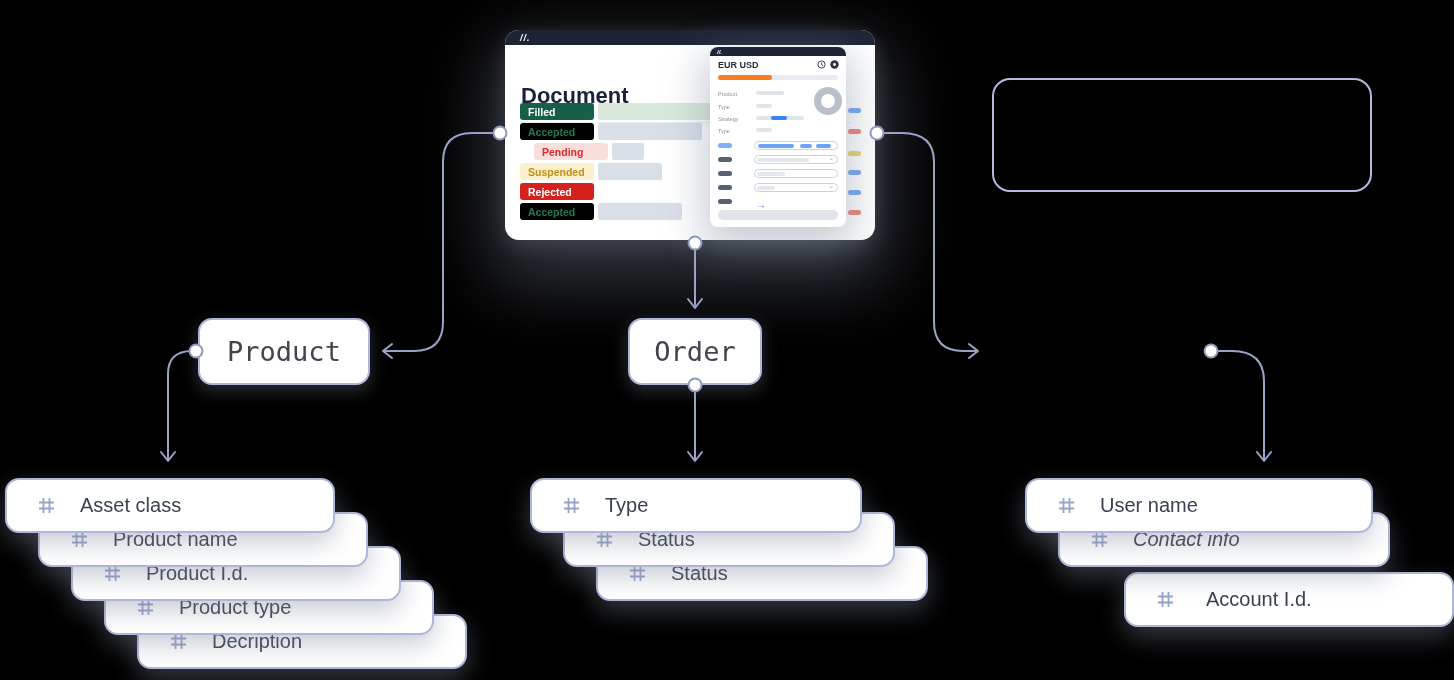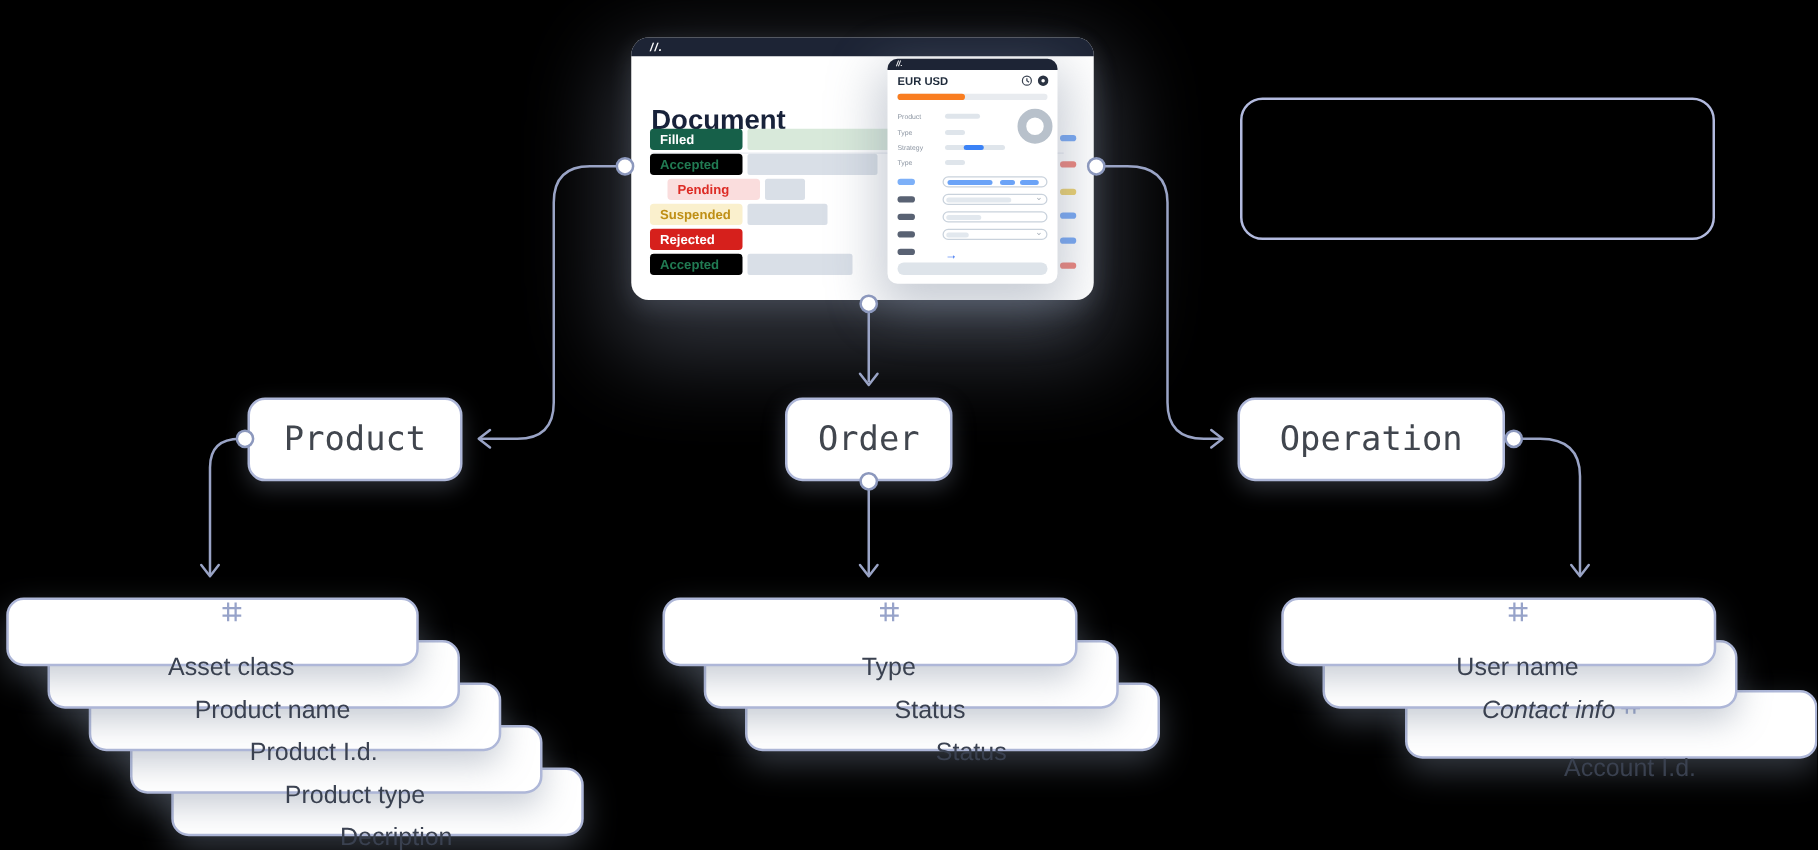--- a/index.html
+++ b/index.html
@@ -63,21 +63,21 @@
         font-family:"DejaVu Sans Mono",monospace;font-size:27px;color:#41464e;z-index:2;
         box-shadow:0 6px 18px rgba(125,135,155,.35);}
   .node-product{left:198px;width:172px;}
   .node-order{left:628px;width:134px;}
   .node-operation{left:990px;width:214px;}
 
   
   .fcard{position:absolute;width:330px;height:55px;background:#fff;border:2px solid #aeb7d8;
          border-radius:14px;box-sizing:border-box;display:flex;align-items:center;gap:24px;
          padding-left:30px;font-size:20px;color:#3a4150;
-         box-shadow:0 10px 26px rgba(125,135,155,.42);flex-direction:column;}
+         box-shadow:0 10px 26px rgba(125,135,155,.42);}
   .hash-icon{flex:0 0 auto;display:flex;}
 
   
   .wires{position:absolute;left:0;top:0;z-index:5;pointer-events:none;}
   .wires [data-interactable="true"]{pointer-events:auto;}
 </style>
 </head>
 <body>
 
 <div id="canvas" data-interactable="false">
@@ -187,23 +187,20 @@
   </div>
 
   <div class="empty-rect" data-interactable="false"></div>
 
   <div class="node node-product" data-interactable="true">
     <span data-interactable="false">Product</span>
   </div>
   <div class="node node-order" data-interactable="true">
     <span data-interactable="false">Order</span>
   </div>
-  <div class="node node-operation" data-interactable="true">
-    <span data-interactable="false">Operation</span>
-  </div>
 
   <div class="fcard" style="left:5px;top:478px;z-index:15;" data-interactable="true">
     <svg class="hash-icon" width="19" height="19" viewBox="0 0 19 19" data-interactable="false">
         <path d="M6.5 2 V17 M12.5 2 V17 M2 6.5 H17 M2 12.5 H17" stroke="#97a3c9" stroke-width="1.8" fill="none"></path>
       </svg>
     <span data-interactable="false">Asset class</span>
   </div>
   <div class="fcard" style="left:38px;top:512px;z-index:14;" data-interactable="true">
     <svg class="hash-icon" width="19" height="19" viewBox="0 0 19 19" data-interactable="false">
         <path d="M6.5 2 V17 M12.5 2 V17 M2 6.5 H17 M2 12.5 H17" stroke="#97a3c9" stroke-width="1.8" fill="none"></path>
@@ -253,21 +250,21 @@
         <path d="M6.5 2 V17 M12.5 2 V17 M2 6.5 H17 M2 12.5 H17" stroke="#97a3c9" stroke-width="1.8" fill="none"></path>
       </svg>
     <span data-interactable="false">User name</span>
   </div>
   <div class="fcard" style="left:1058px;top:512px;width:332px;z-index:14;font-style:italic;" data-interactable="true">
     <svg class="hash-icon" width="19" height="19" viewBox="0 0 19 19" data-interactable="false">
         <path d="M6.5 2 V17 M12.5 2 V17 M2 6.5 H17 M2 12.5 H17" stroke="#97a3c9" stroke-width="1.8" fill="none"></path>
       </svg>
     <span data-interactable="false">Contact info</span>
   </div>
-  <div class="fcard" style="left:1124px;top:552px;width:330px;z-index:12;gap:31px;" data-interactable="true">
+  <div class="fcard" style="left:1124px;top:572px;width:330px;z-index:12;gap:31px;" data-interactable="true">
     <svg class="hash-icon" width="19" height="19" viewBox="0 0 19 19" data-interactable="false">
         <path d="M6.5 2 V17 M12.5 2 V17 M2 6.5 H17 M2 12.5 H17" stroke="#97a3c9" stroke-width="1.8" fill="none"></path>
       </svg>
     <span data-interactable="false">Account I.d.</span>
   </div>
 
   <svg class="wires" width="1454" height="680" viewBox="0 0 1454 680" data-interactable="false">
     <g stroke="#9aa4c6" stroke-width="2" fill="none" stroke-linecap="round" stroke-linejoin="round">
 
       <path d="M695 250 V305" data-interactable="false"></path>

